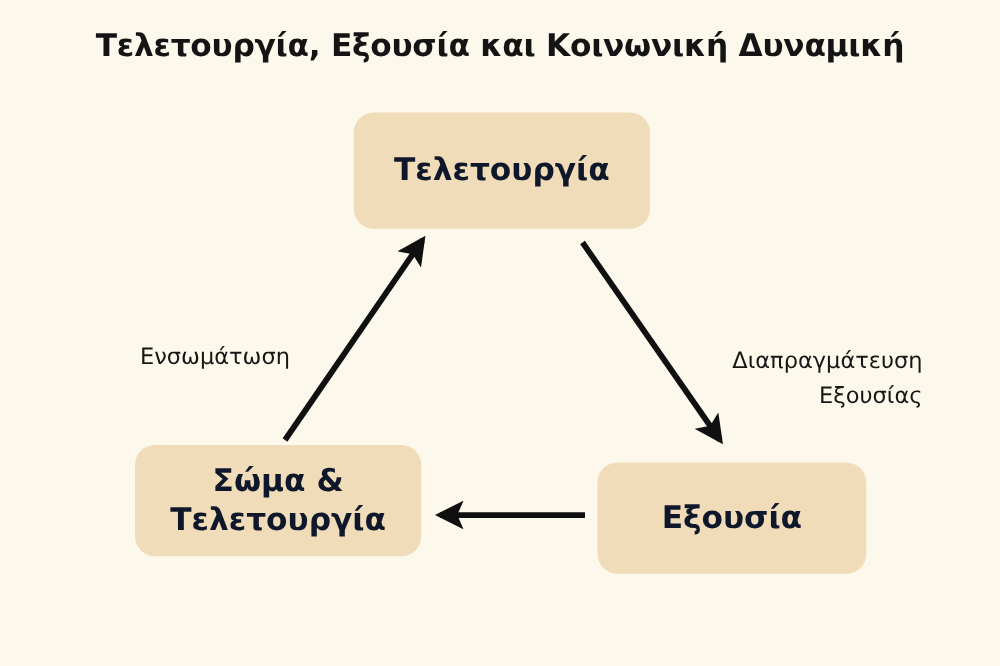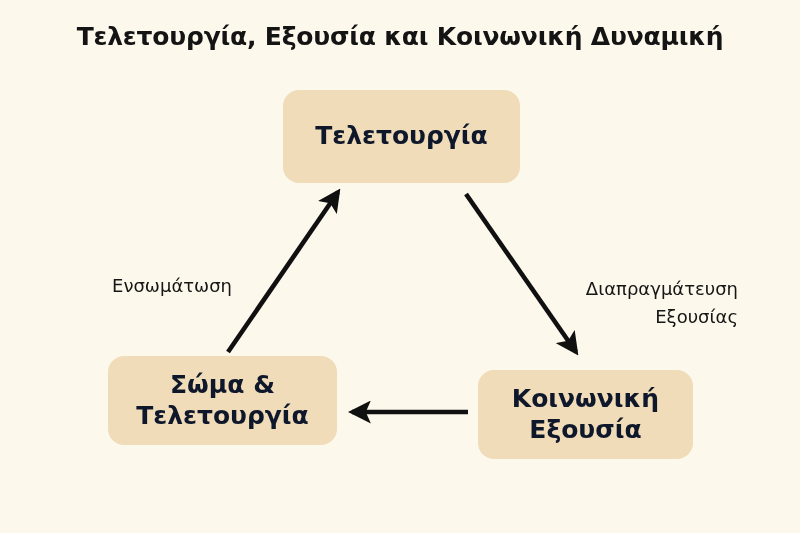--- a/index.html
+++ b/index.html
@@ -114,21 +114,20 @@
 
     <line x1="228" y1="352" x2="338" y2="192" stroke="#101010" stroke-width="4.6" marker-end="url(#head)"></line>
   </svg>
 
   <div class="node" id="node-ritual">
     <span>Τελετουργία</span>
   </div>
 
   <div class="node" id="node-hierarchy">
     <div>
-      <div>Κοινωνική</div>
       <div>Εξουσία</div>
     </div>
   </div>
 
   <div class="node" id="node-body">
     <div>
       <div>Σώμα &amp;</div>
       <div>Τελετουργία</div>
     </div>
   </div>

